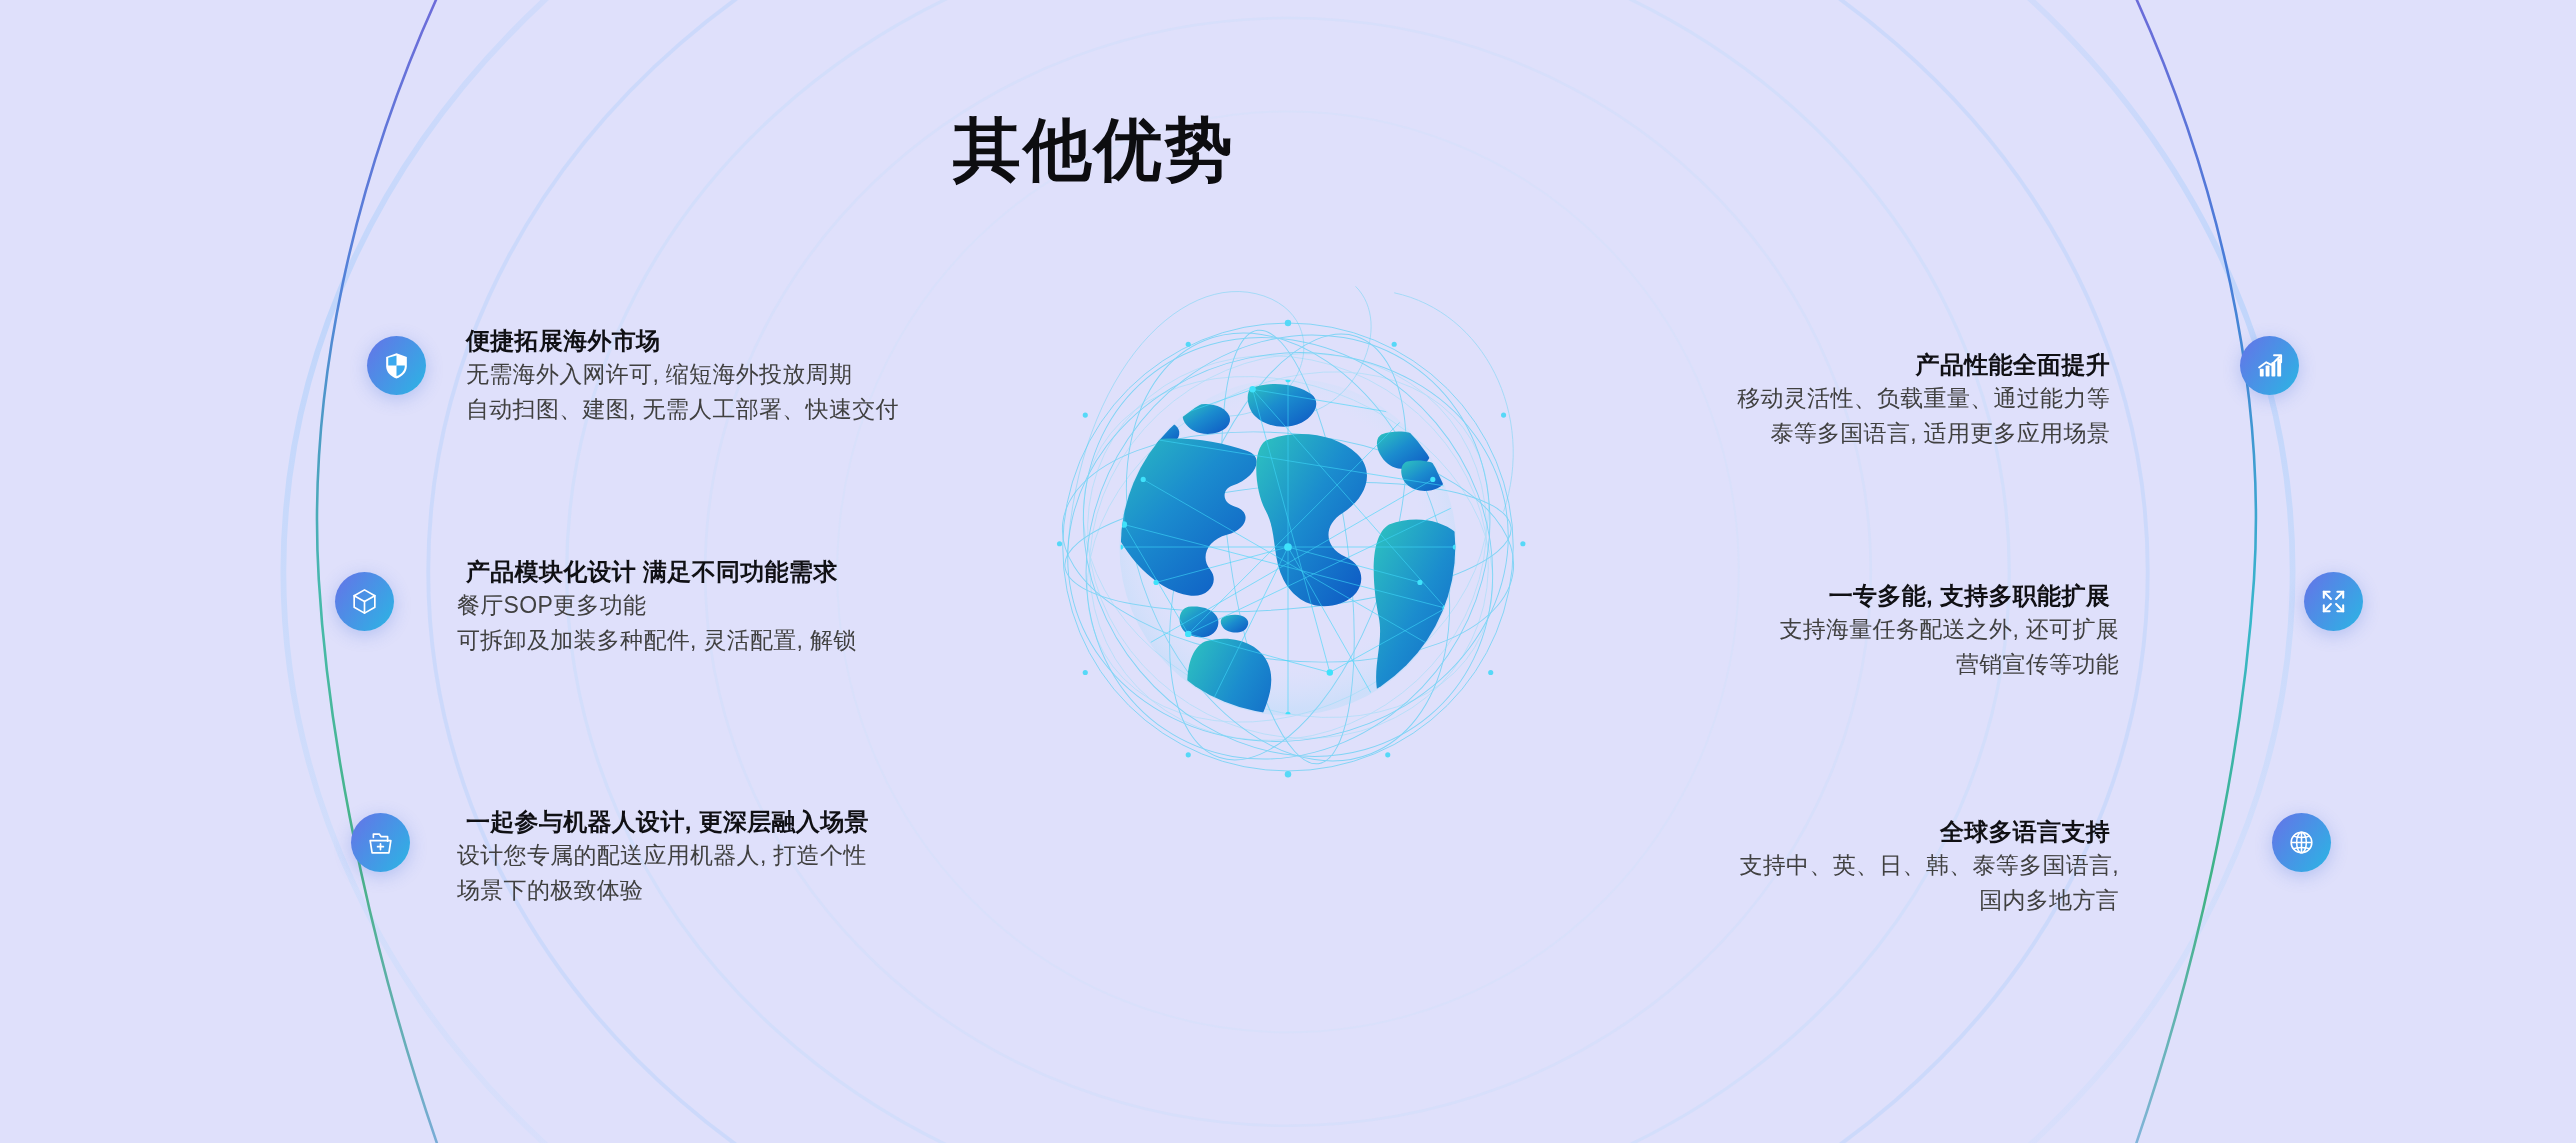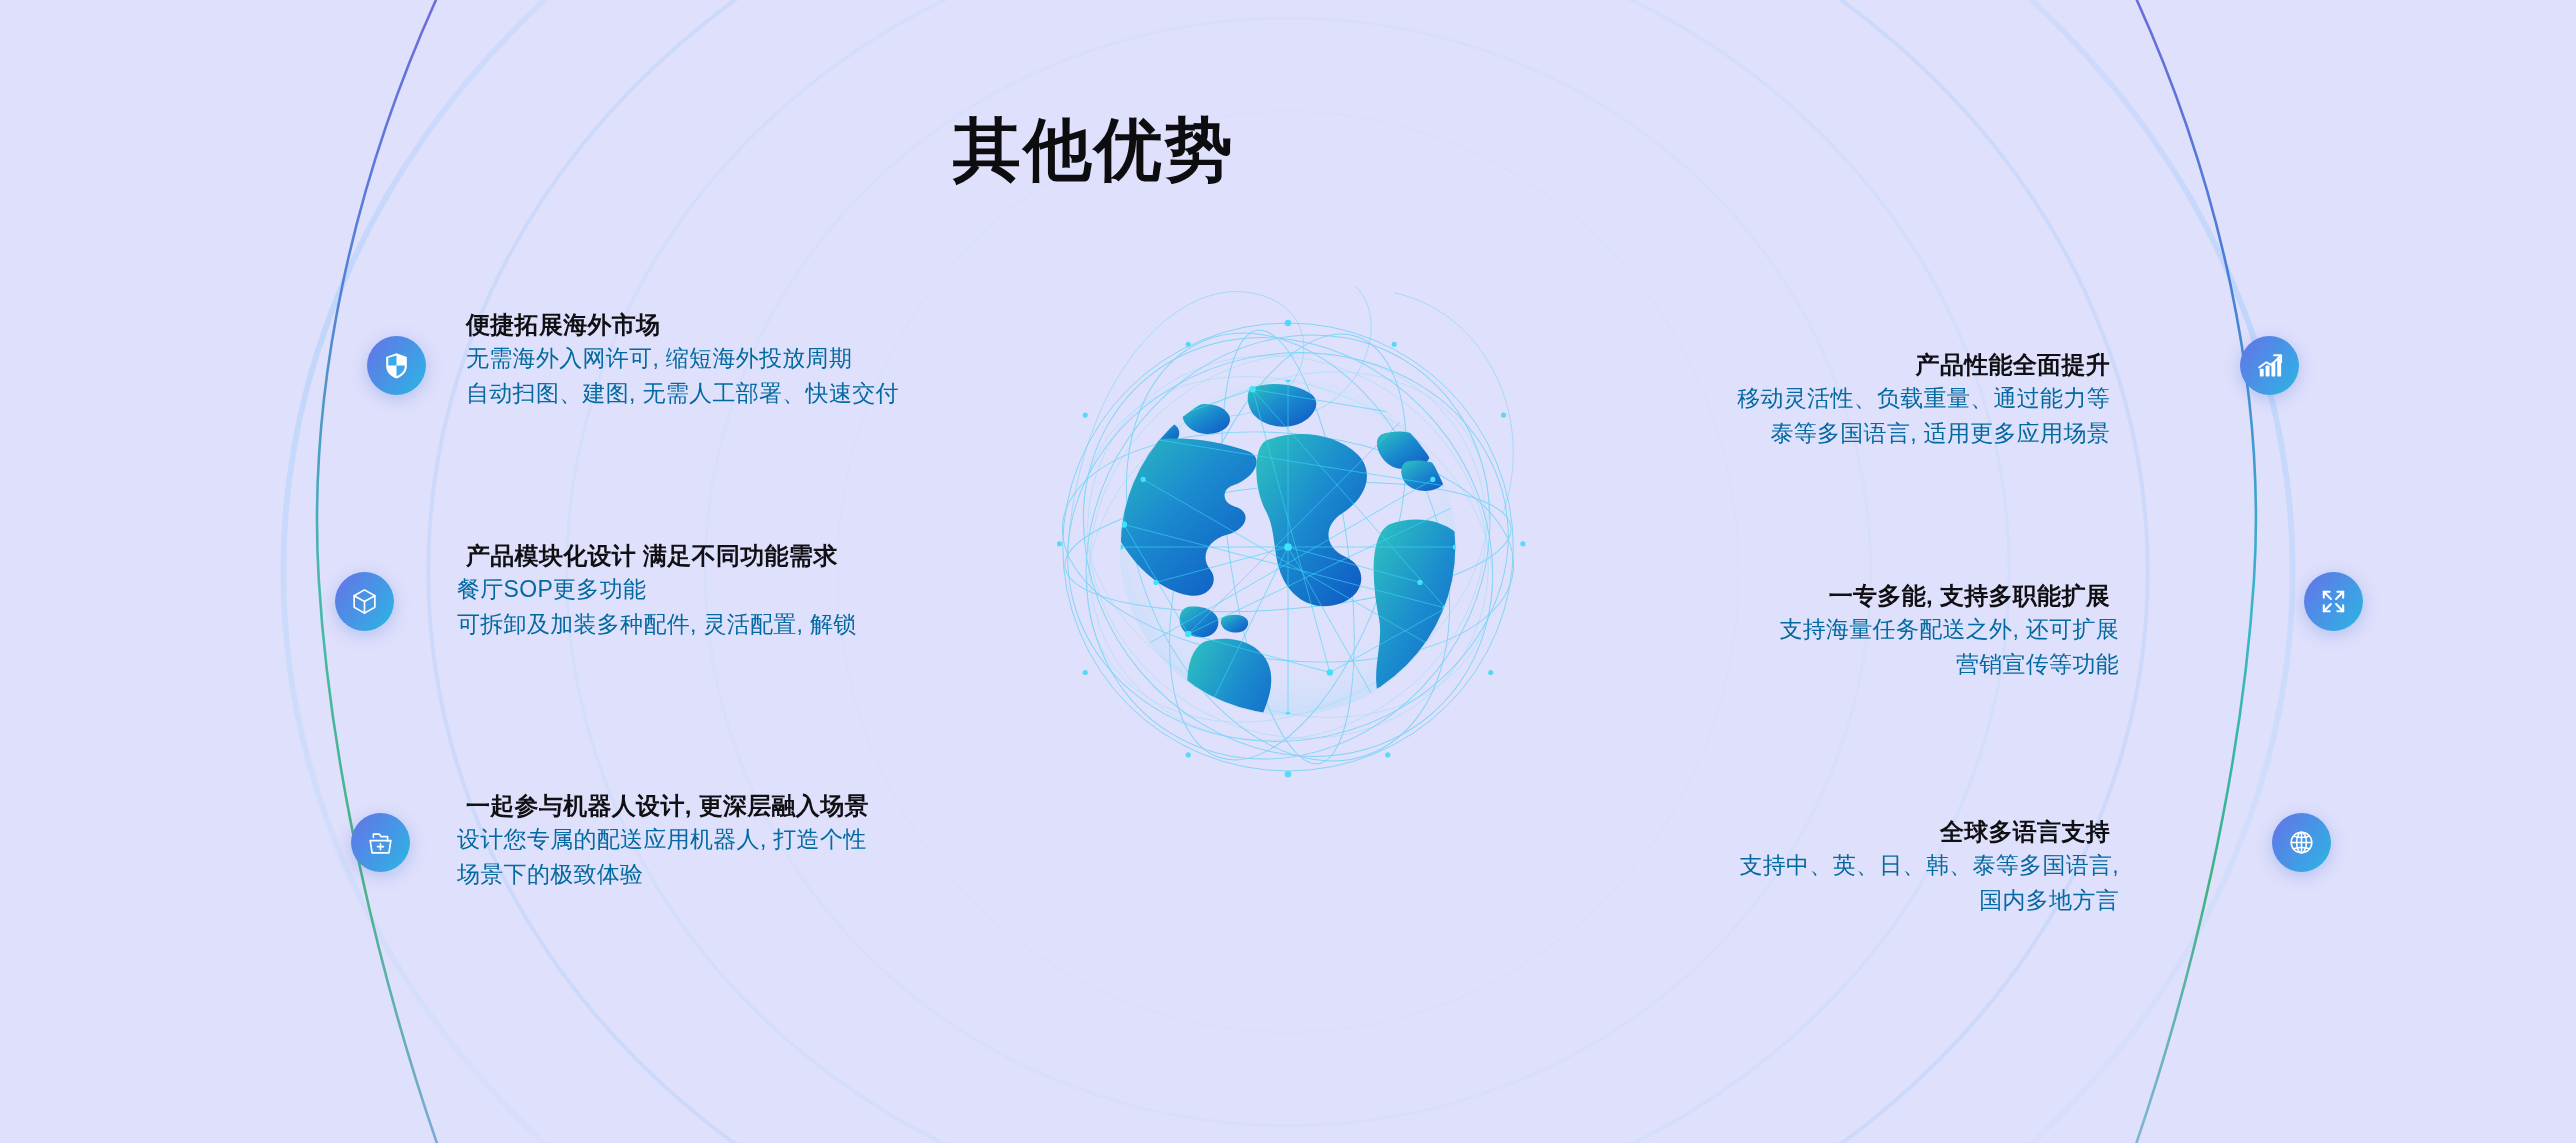--- a/index.html
+++ b/index.html
@@ -52,31 +52,31 @@
     font-size:24px;
     font-weight:700;
     color:#101014;
     line-height:1.34;
     letter-spacing:0.3px;
     white-space:nowrap;
   }
   .feat-line {
     font-size:23px;
     font-weight:400;
-    color:#0369a1;
+    color:#404040;
     line-height:1.52;
     letter-spacing:0.3px;
     white-space:nowrap;
   }
 
   .col-left  .text-wrap { text-align:left;  left:0; }
   .col-right .text-wrap { text-align:right; right:0; }
 
   
-  .col-left  .feat-title { padding-left:9px; }
+  .col-left  .feat-title { padding-left:9px;margin-top:16px; }
   .col-right .feat-title { padding-right:9px;margin-top:40px; }
   .col-left  .feat-line.indent { padding-left:9px; }
   .col-right .feat-line.indent { padding-right:9px; }
 </style>
 </head>
 <body>
 
 <div id="stage">
 
   <svg class="bg-layer" viewBox="0 0 4000 1776" preserveAspectRatio="none">

